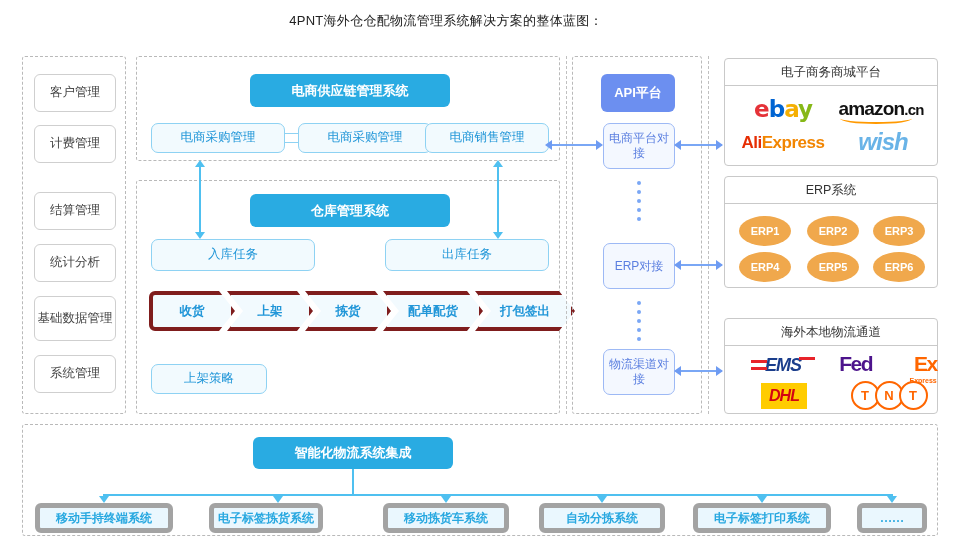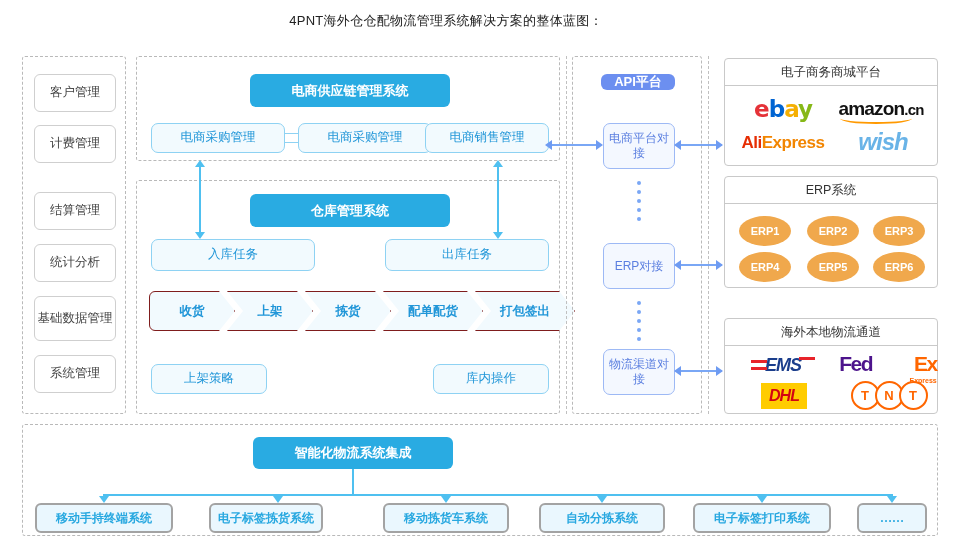--- a/index.html
+++ b/index.html
@@ -46,21 +46,21 @@
   }
   .hdr-purple{
     position:absolute;background:#6C8FF0;border-radius:6px;color:#fff;
     font-size:13px;font-weight:bold;display:flex;align-items:center;justify-content:center;
     box-sizing:border-box;
   }
 
   
   .chev{
     position:absolute;height:40px;background:#f2fafe;
-    border:1px solid #7f1d1d;box-sizing:border-box;
+    border:4px solid #7f1d1d;box-sizing:border-box;
     color:#2196d8;font-size:12.5px;font-weight:bold;
     display:flex;align-items:center;justify-content:center;
     clip-path:polygon(0 0, calc(100% - 16px) 0, 100% 50%, calc(100% - 16px) 100%, 0 100%, 16px 50%);
   }
   .chev.first{clip-path:polygon(0 0, calc(100% - 16px) 0, 100% 50%, calc(100% - 16px) 100%, 0 100%, 0 100%, 0 0);
     border-radius:6px 0 0 6px;}
 
   
   .panel{position:absolute;border:1px solid #c9c9c9;border-radius:4px;background:#fff;box-sizing:border-box;}
   .panel-hd{
@@ -72,21 +72,21 @@
 
   .erp-oval{
     position:absolute;width:52px;height:30px;border-radius:50%;
     background:#F0A84C;color:#fff;font-size:11px;font-weight:bold;
     display:flex;align-items:center;justify-content:center;
   }
 
   
   .bottom{left:22px;top:424px;width:916px;height:112px;}
   .box-bottom{
-    position:absolute;height:30px;background:#eaf7fe;border:2px solid #a3a3a3;border-radius:6px;
+    position:absolute;height:30px;background:#eaf7fe;border:5px solid #a3a3a3;border-radius:6px;
     color:#28a8e0;font-size:12px;font-weight:bold;
     display:flex;align-items:center;justify-content:center;box-sizing:border-box;font-family:Liberation Serif, serif;
   }
 
   
   .ln{position:absolute;background:#4fc0f0;}
   .ln-h{height:1.6px;}
   .ln-v{width:1.6px;}
   .ln-blue{background:#7aa7f5;}
   .arrow{position:absolute;width:0;height:0;}
@@ -156,35 +156,34 @@
     <div class="box-lite" style="left:14px;top:58px;width:164px;height:32px;">入库任务</div>
     <div class="box-lite" style="left:248px;top:58px;width:164px;height:32px;">出库任务</div>
 
     <div class="chev first" style="left:12px;top:110px;width:86px;">收货</div>
     <div class="chev" style="left:90px;top:110px;width:86px;">上架</div>
     <div class="chev" style="left:168px;top:110px;width:86px;">拣货</div>
     <div class="chev" style="left:246px;top:110px;width:100px;">配单配货</div>
     <div class="chev" style="left:338px;top:110px;width:100px;">打包签出</div>
 
     <div class="box-lite" style="left:14px;top:183px;width:116px;height:30px;">上架策略</div>
-    <div class="box-lite" style="left:296px;top:183px;width:116px;height:30px;">库内操作</div>
   </div>
 
   <div class="ln ln-v" style="left:199px;top:166px;height:43px;"></div>
   <div class="arrow ar-up" style="left:195px;top:160px;"></div>
   <div class="ln ln-v" style="left:497px;top:166px;height:43px;"></div>
   <div class="arrow ar-up" style="left:493px;top:160px;"></div>
 
   <div class="ln ln-v" style="left:199px;top:189px;height:45px;"></div>
   <div class="arrow ar-down" style="left:195px;top:232px;"></div>
   <div class="ln ln-v" style="left:497px;top:189px;height:45px;"></div>
   <div class="arrow ar-down" style="left:493px;top:232px;"></div>
 
   <div class="dash" style="left:572px;top:56px;width:130px;height:358px;">
-    <div class="hdr-purple" style="left:28px;top:17px;width:74px;height:16px;">API平台</div>
+    <div class="hdr-purple" style="left:28px;top:17px;width:74px;height:38px;">API平台</div>
 
     <div class="box-api" style="left:30px;top:66px;width:72px;height:46px;">电商平台对接</div>
 
     <div class="vdots" style="left:63px;top:124px;">
       <i></i>
         <i></i>
         <i></i>
         <i></i>
         <i></i>
     </div>

